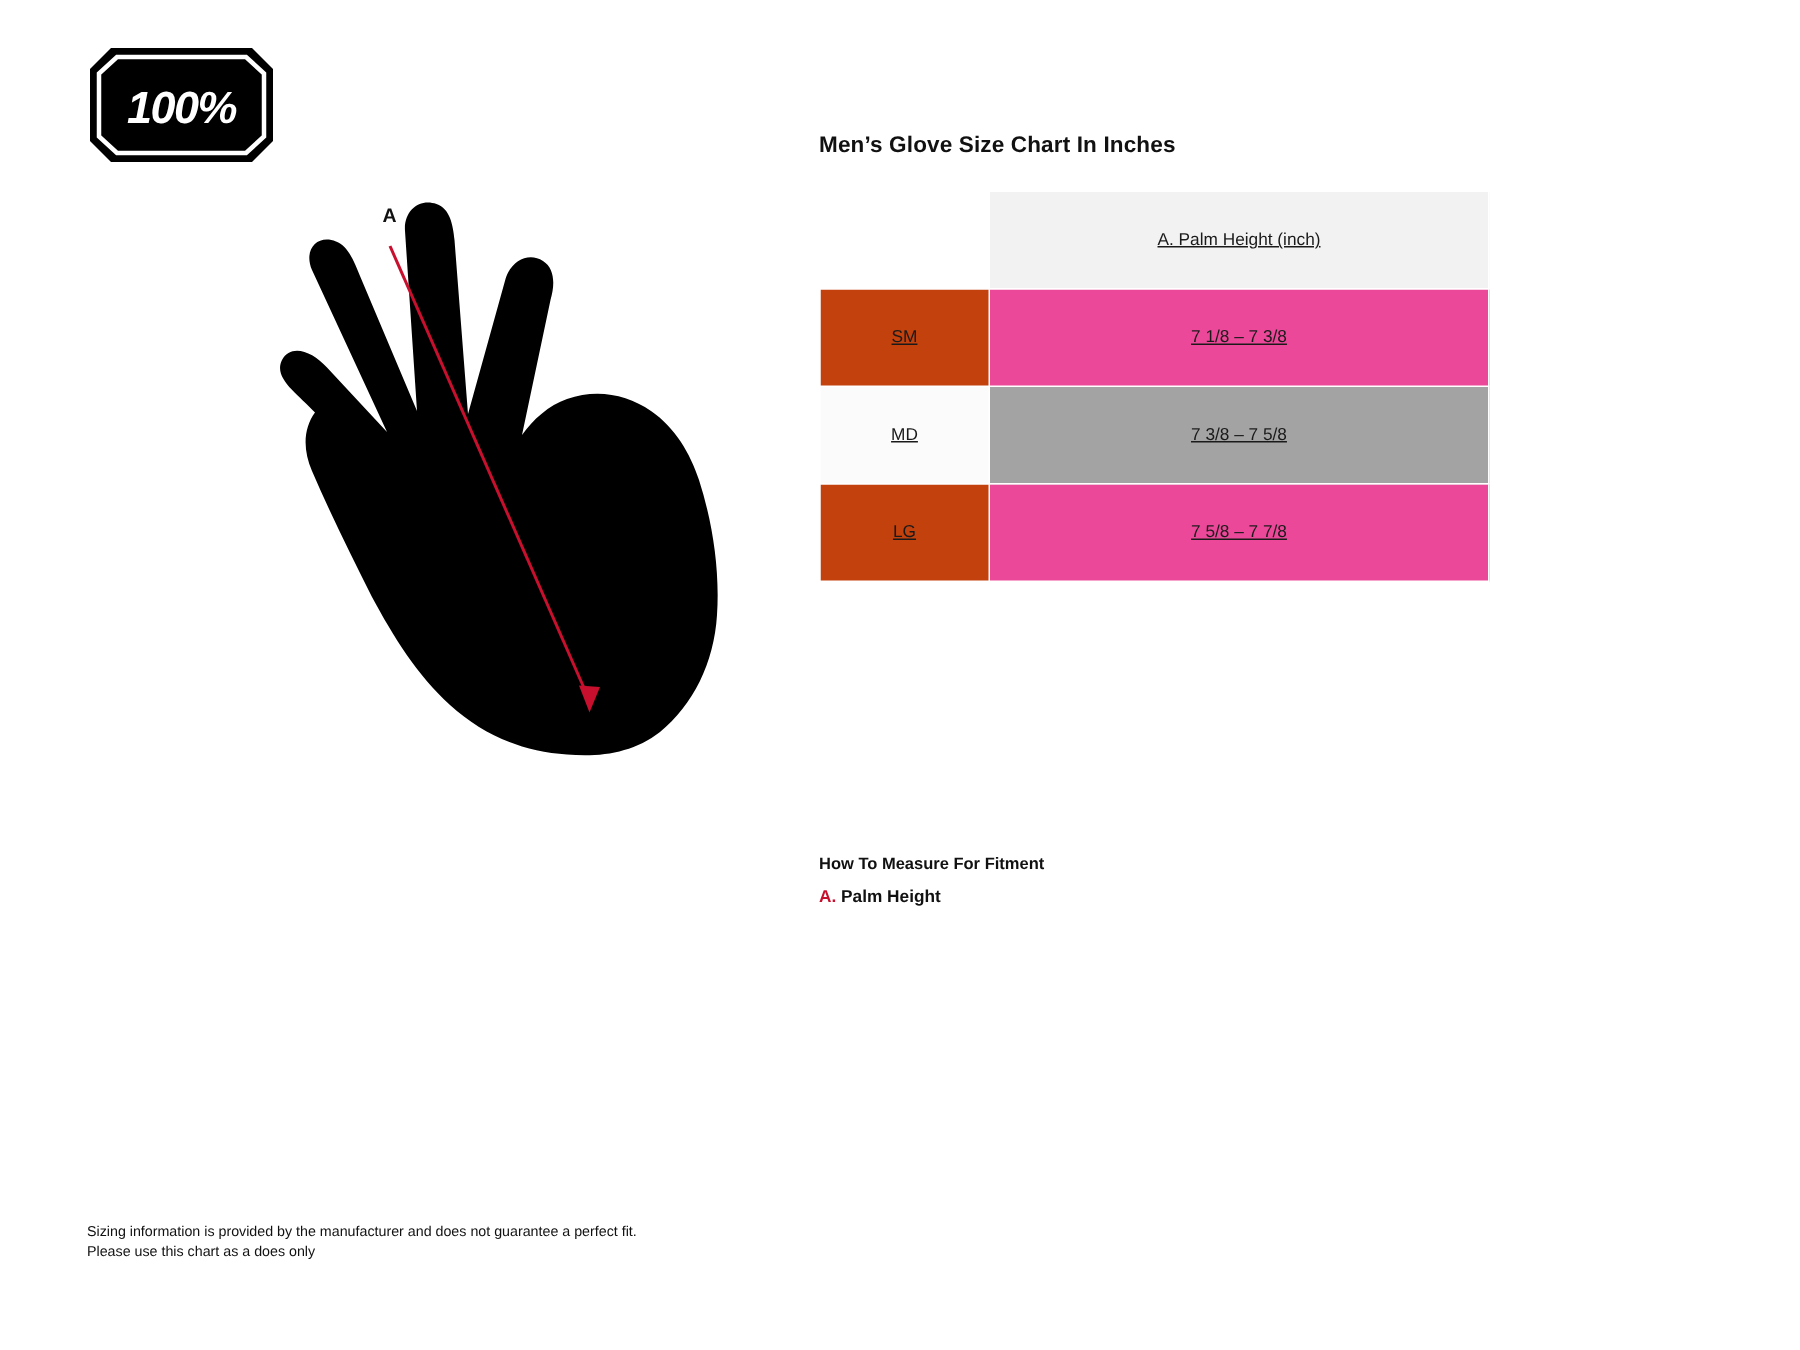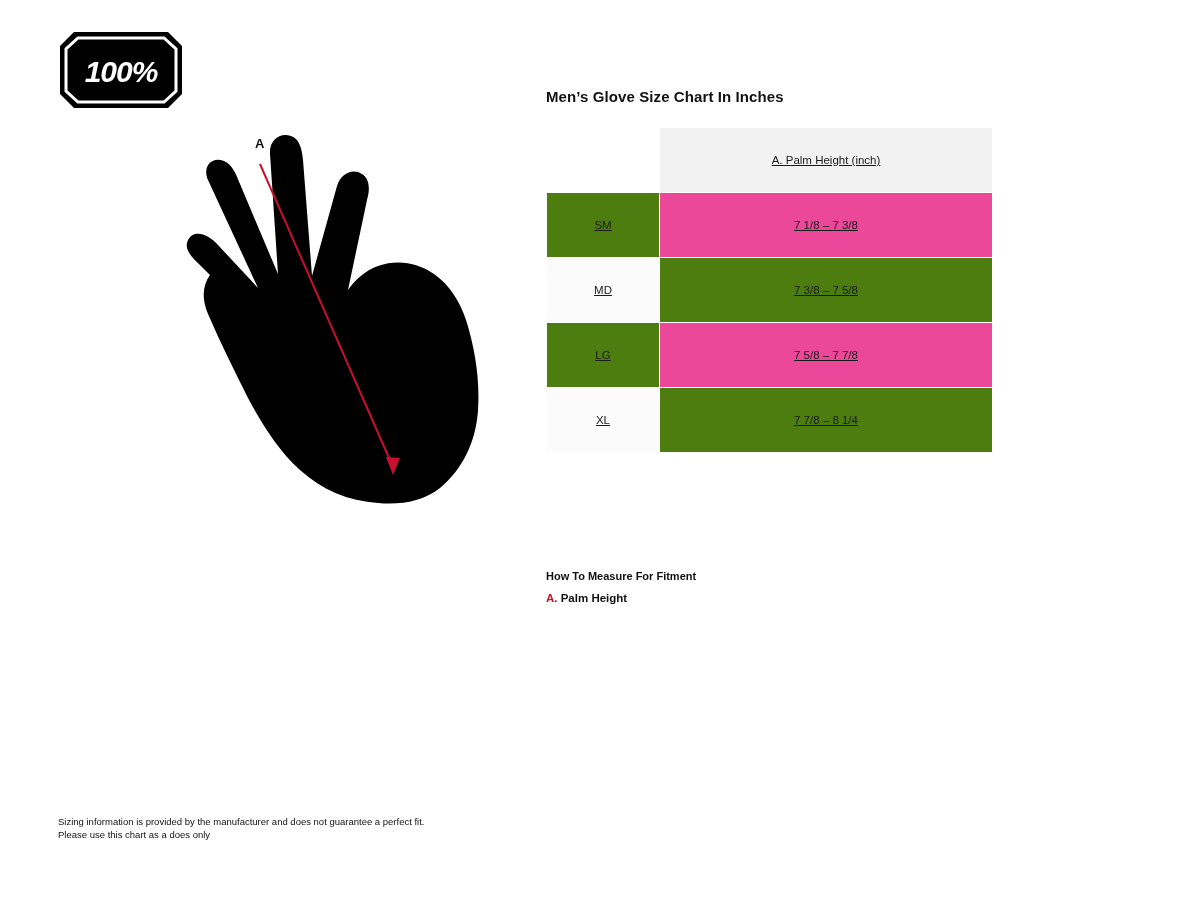--- a/index.html
+++ b/index.html
@@ -81,22 +81,22 @@
 
   .hdr-blank { background: #ffffff; border: none; }
   .hdr-cell {
     background: #f2f2f2;
     font-weight: 400;
     height: 50px;
   }
   .row-alt td { background: #e4e4e4; }
   .row-plain td { background: #f7f7f7; }
   .row-plain td.sizecell { background: #fbfbfb; margin-top: 33px; }
-  .row-alt td.sizecell { background: #4d7c0f; }
-  .row-plain td.valcell { background: #4d7c0f; }
+  .row-alt td.sizecell { background: #c2410c; }
+  .row-plain td.valcell { background: #a3a3a3; }
   .row-alt td.valcell { background: #ec4899; }
 
   
   .measure-block {
     position: absolute;
     left: 546px;
     top: 570px;
     width: 330px;
   }
   .measure-title {
@@ -196,24 +196,20 @@
         <td class="valcell">7 1/8 – 7 3/8</td>
       </tr>
       <tr class="row-plain">
         <td class="sizecell">MD</td>
         <td class="valcell">7 3/8 – 7 5/8</td>
       </tr>
       <tr class="row-alt">
         <td class="sizecell">LG</td>
         <td class="valcell">7 5/8 – 7 7/8</td>
       </tr>
-      <tr class="row-plain">
-        <td class="sizecell">XL</td>
-        <td class="valcell">7 7/8 – 8 1/4</td>
-      </tr>
     </tbody>
   </table>
 </div>
 
 <div class="measure-block">
   <h3 class="measure-title">How To Measure For Fitment</h3>
   <p class="measure-sub">
     <span class="letter">A.</span>
     <span>Palm Height</span>
   </p>

